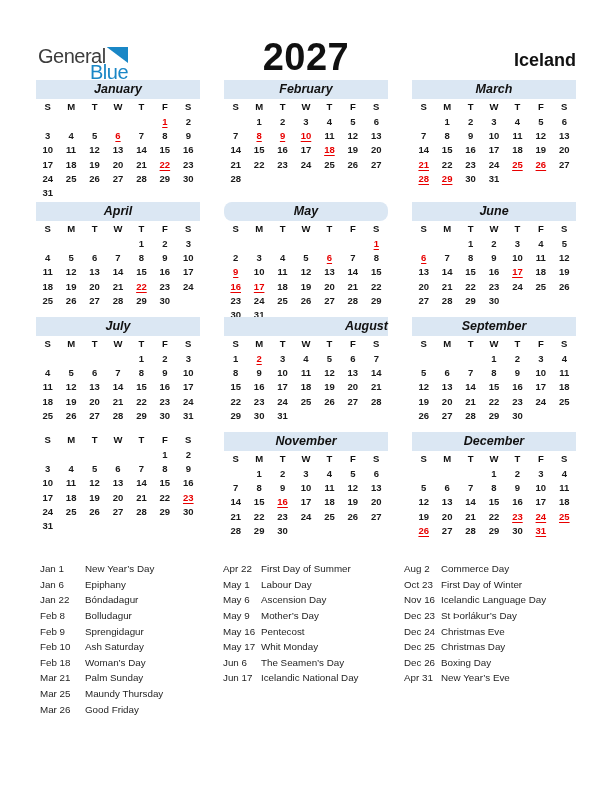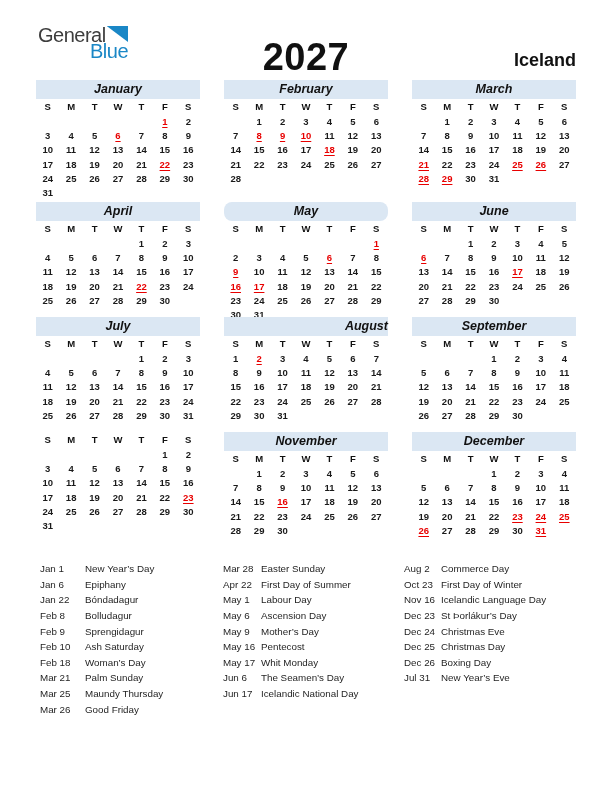--- a/index.html
+++ b/index.html
@@ -5,21 +5,21 @@
   html,body{margin:0;padding:0;}
   body{
     width:612px;height:792px;
     background:#ffffff;
     font-family:"Liberation Sans", sans-serif;
     position:relative;
     color:#1a1a1a;
     overflow:hidden;
   }
   
-  .logo{position:absolute;left:38px;top:25px;width:90px;}
+  .logo{position:absolute;left:38px;top:46px;width:90px;}
   .logo-row1{display:flex;align-items:flex-start;}
   .logo-general{font-size:20px;font-weight:400;color:#3d3d3d;letter-spacing:-0.5px;line-height:20px;}
   .logo-tri{width:26px;height:16px;background:#1a87c6;margin-left:1px;margin-top:1px;
     clip-path:polygon(0 0,100% 0,100% 100%);}
   .logo-row2{font-size:20px;color:#1a87c6;text-align:right;line-height:18px;margin-top:-3px;letter-spacing:-0.5px;}
   .year-title{position:absolute;left:0;right:0;top:36px;text-align:center;
     font-size:38px;font-weight:700;color:#111;letter-spacing:0.5px;}
   .country{position:absolute;right:36px;top:50px;font-size:18px;font-weight:700;color:#111;}
   
   .mrow{position:absolute;left:36px;width:540px;display:flex;gap:24px;}
@@ -642,24 +642,20 @@
       <span class="hdate">Mar 25</span>
       <span class="hname">Maundy Thursday</span>
     </div>
     <div class="hrow">
       <span class="hdate">Mar 26</span>
       <span class="hname">Good Friday</span>
     </div>
   </div>
 <div class="hcol hcol2">
     <div class="hrow">
-      <span class="hdate">Mar 28</span>
-      <span class="hname">Easter Sunday</span>
-    </div>
-    <div class="hrow">
       <span class="hdate">Apr 22</span>
       <span class="hname">First Day of Summer</span>
     </div>
     <div class="hrow">
       <span class="hdate">May 1</span>
       <span class="hname">Labour Day</span>
     </div>
     <div class="hrow">
       <span class="hdate">May 6</span>
       <span class="hname">Ascension Day</span>
@@ -708,16 +704,16 @@
     </div>
     <div class="hrow">
       <span class="hdate">Dec 25</span>
       <span class="hname">Christmas Day</span>
     </div>
     <div class="hrow">
       <span class="hdate">Dec 26</span>
       <span class="hname">Boxing Day</span>
     </div>
     <div class="hrow">
-      <span class="hdate">Jul 31</span>
+      <span class="hdate">Apr 31</span>
       <span class="hname">New Year’s Eve</span>
     </div>
   </div>
 
 </body></html>

